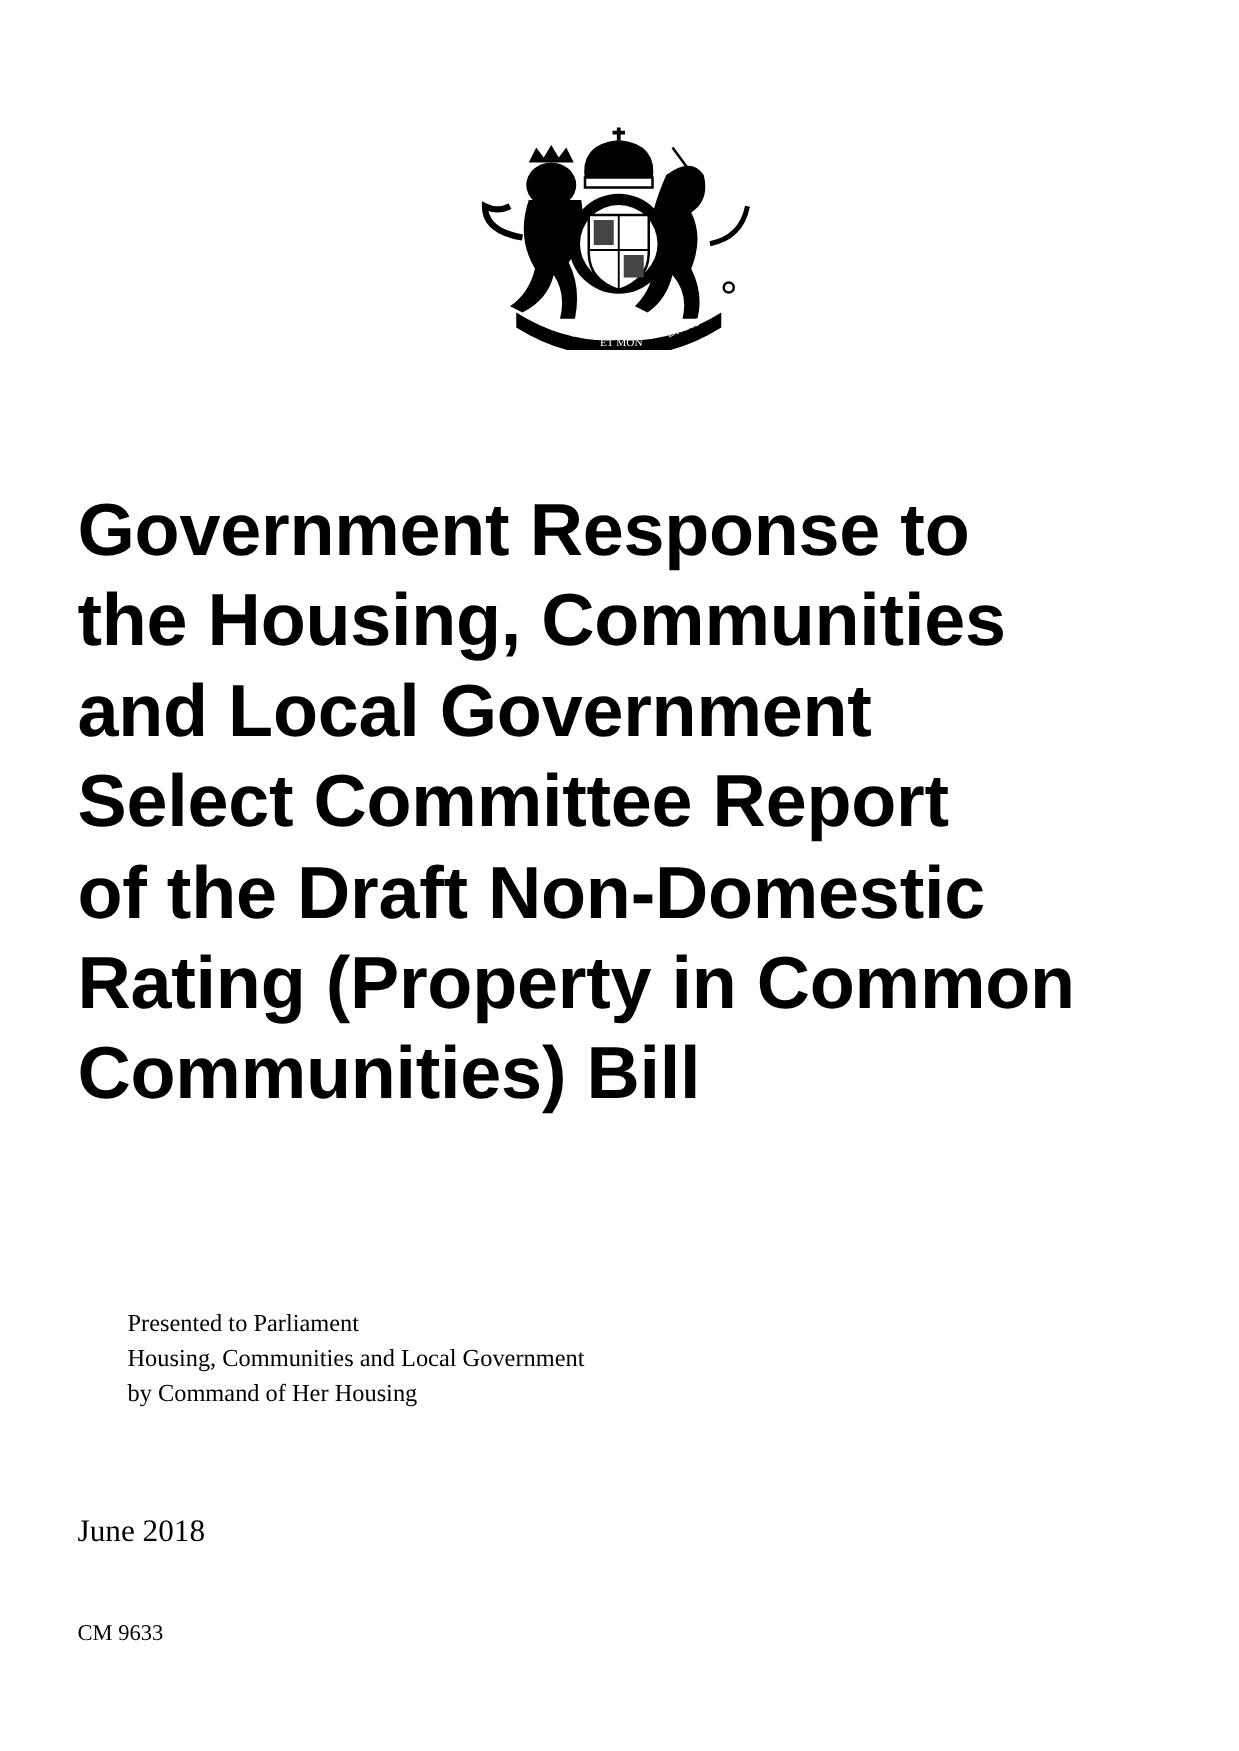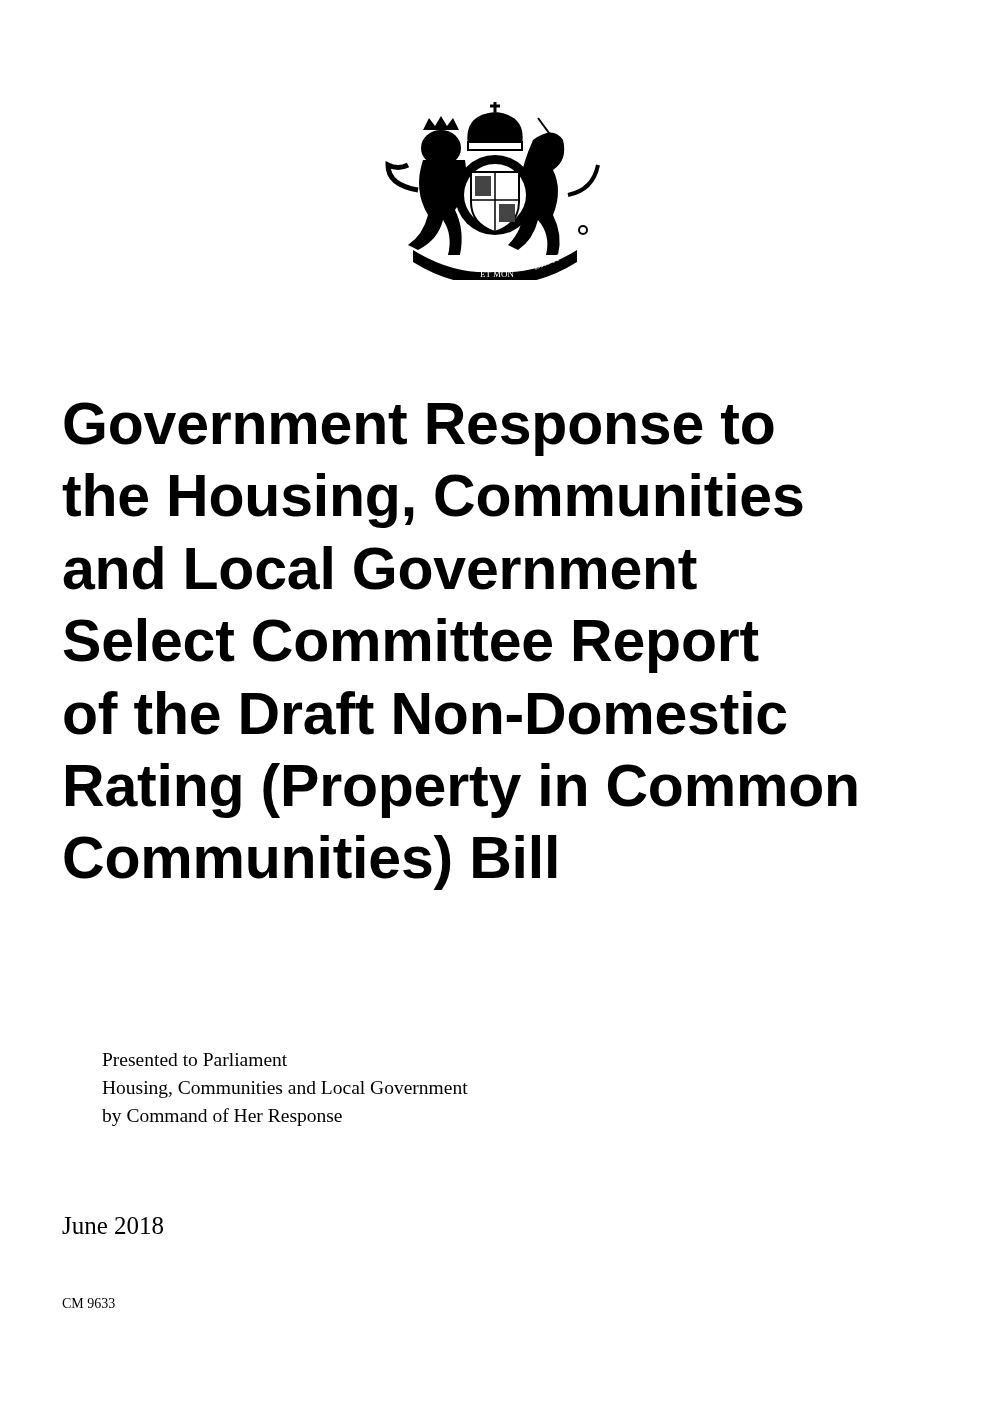--- a/index.html
+++ b/index.html
@@ -10,21 +10,21 @@
     font-family: "Liberation Sans", sans-serif; font-weight: bold;
     font-size: 59px; line-height: 72.4px; letter-spacing: -0.2px;
   }
   .title div { white-space: nowrap; }
   .presented {
     position: absolute; left: 62px; top: 1046px;
     font-family: "Liberation Serif", serif; font-size: 19.5px; line-height: 28px; margin-left: 40px;
   }
   .presented div { white-space: nowrap; }
   .date { position: absolute; left: 62px; top: 1212px; font-family: "Liberation Serif", serif; font-size: 25px; }
-  .cm { position: absolute; left: 62px; top: 1296px; font-family: "Liberation Serif", serif; font-size: 14px; }
+  .cm { position: absolute; left: 62px; top: 1296px; font-family: "Liberation Serif", serif; font-size: 18px; }
 </style>
 </head>
 <body>
 
 <div class="crest">
   <svg width="225" height="180" viewBox="0 0 225 180">
 
     <path d="M40 30 l6-12 6 8 6-10 6 10 6-8 6 12 z" fill="#000"></path>
     <ellipse cx="58" cy="48" rx="20" ry="18" fill="#000"></ellipse>
     <path d="M40 60 q-10 30 5 55 q-5 20 -20 30 l10 5 q20-10 25-30 q10 15 5 35 l12 0 q5-25 -5-45 q15-20 10-50 z" fill="#000"></path>
@@ -60,17 +60,17 @@
   <div>and Local Government</div>
   <div>Select Committee Report</div>
   <div>of the Draft Non-Domestic</div>
   <div>Rating (Property in Common</div>
   <div>Communities) Bill</div>
 </div>
 
 <div class="presented">
   <div>Presented to Parliament</div>
   <div>Housing, Communities and Local Government</div>
-  <div>by Command of Her Response</div>
+  <div>by Command of Her Housing</div>
 </div>
 
 <div class="date">June 2018</div>
 <div class="cm">CM 9633</div>
 
 </body></html>

